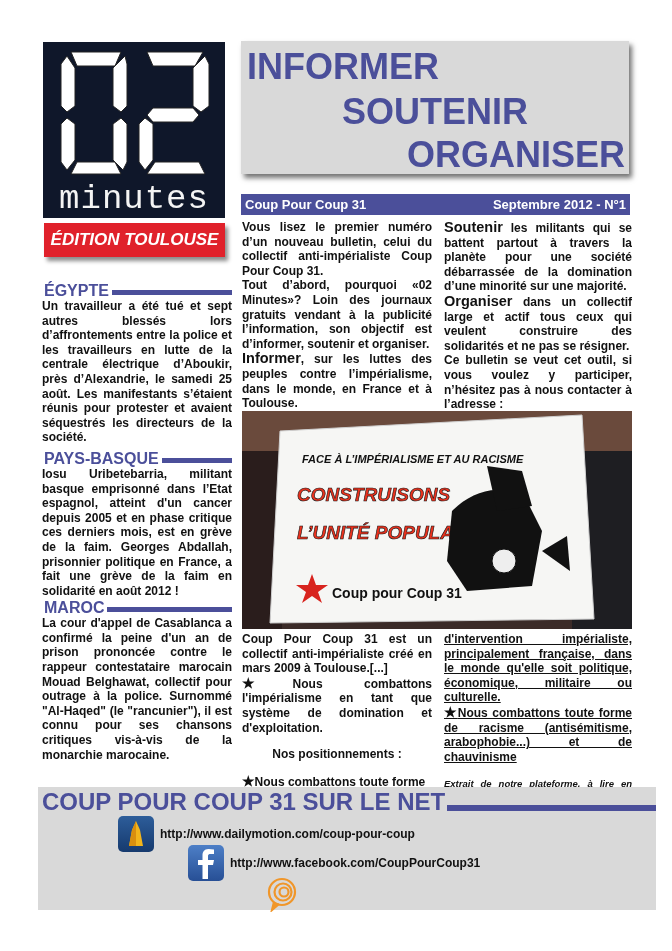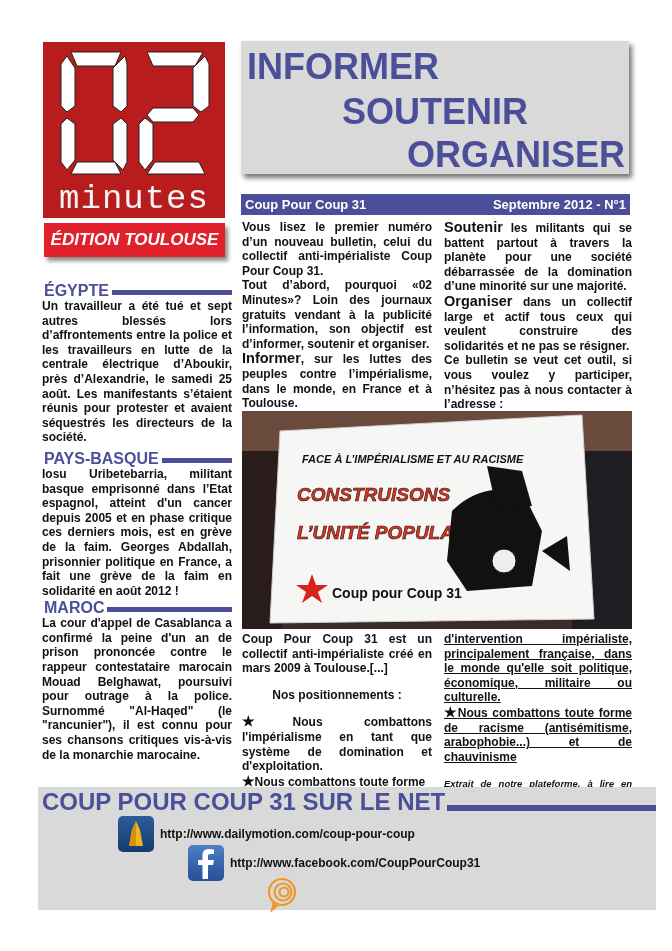--- a/index.html
+++ b/index.html
@@ -1,21 +1,21 @@
 <!DOCTYPE html>
 <html><head>
 <meta charset="utf-8">
 <style>
   html, body { margin: 0; padding: 0; background: #ffffff; }
   body { width: 672px; height: 951px; position: relative; overflow: hidden;
          font-family: "Liberation Sans", sans-serif; color: #111; }
   .abs { position: absolute; }
 
   
-  #logo { left: 43px; top: 42px; width: 182px; height: 176px; background: #b91c1c; }
+  #logo { left: 43px; top: 42px; width: 182px; height: 176px; background: #0f172a; }
   #logo svg { position: absolute; left: 0; top: 0; }
   #logo-minutes { position: absolute; left: 0; width: 182px; top: 138px; text-align: center;
         font-family: "Liberation Mono", monospace; font-size: 34px; color: #f4f4f4; letter-spacing: 1px; }
   #edition { left: 44px; top: 223px; width: 181px; height: 34px; background: #e0212b;
         color: #fff; font-weight: bold; font-style: italic; font-size: 17px; text-align: center; line-height: 34px;
         box-shadow: 3px 4px 4px rgba(0,0,0,0.45); }
 
   
   #headline { left: 241px; top: 41px; width: 388px; height: 133px; background: #d9d9d9;
         box-shadow: 3px 4px 5px rgba(0,0,0,0.55); }
@@ -116,21 +116,21 @@
       <span>PAYS-BASQUE</span>
       <span class="rule"></span>
     </div>
     <p class="txt">Iosu Uribetebarria, militant basque emprisonné dans l’Etat espagnol, atteint d'un cancer depuis 2005 et en phase critique ces derniers mois, est en grève de la faim. Georges Abdallah, prisonnier politique en France, a fait une grève de la faim en solidarité en août 2012 !</p>
   </div>
   <div class="sec">
     <div class="sec-head">
       <span>MAROC</span>
       <span class="rule"></span>
     </div>
-    <p class="txt">La cour d'appel de Casablanca a confirmé la peine d'un an de prison prononcée contre le rappeur contestataire marocain Mouad Belghawat, poursuivi pour outrage à la police. Surnommé "Al-Haqed" (le "rancunier"), il est connu pour ses chansons critiques vis-à-vis de la monarchie marocaine.</p>
+    <p class="txt">La cour d'appel de Casablanca a confirmé la peine d'un an de prison prononcée contre le rappeur contestataire marocain Mouad Belghawat, collectif pour outrage à la police. Surnommé "Al-Haqed" (le "rancunier"), il est connu pour ses chansons critiques vis-à-vis de la monarchie marocaine.</p>
   </div>
 </div>
 
 <div id="mid-col" class="abs">
   <p class="txt">Vous lisez le premier numéro d’un nouveau bulletin, celui du collectif anti-impérialiste Coup Pour Coup 31.</p>
   <p class="txt">Tout d’abord, pourquoi «02 Minutes»? Loin des journaux gratuits vendant à la publicité l’information, son objectif est d’informer, soutenir et organiser.</p>
   <p class="txt"><span class="big">Informer</span><span>, sur les luttes des peuples contre l’impérialisme, dans le monde, en France et à Toulouse.</span></p>
 </div>
 
 <div id="right-col" class="abs">
@@ -154,22 +154,22 @@
     <text x="90" y="187" font-family="Liberation Sans, sans-serif" font-weight="bold" font-size="14" fill="#111">Coup pour Coup 31</text>
     <path d="M210,100 C230,80 260,70 285,90 L300,120 L290,175 L225,180 L205,150 Z" fill="#111"></path>
     <path d="M245,55 L280,60 L290,95 L255,100 Z" fill="#111"></path>
     <circle cx="262" cy="150" r="12" fill="#eee" stroke="#111"></circle>
     <path d="M300,140 L325,125 L328,160 Z" fill="#111"></path>
   </svg>
 </div>
 
 <div id="bot-mid" class="abs">
   <p class="txt">Coup Pour Coup 31 est un collectif anti-impérialiste créé en mars 2009 à Toulouse.[...]</p>
+  <p class="txt"><span style="font-size:14px">★</span><span>Nous combattons l'impérialisme en tant que système de domination et d'exploitation.</span></p>
   <p class="txt center" style="margin:12px 0">Nos positionnements :</p>
-  <p class="txt"><span style="font-size:14px">★</span><span>Nous combattons l'impérialisme en tant que système de domination et d'exploitation.</span></p>
   <p class="txt"><span style="font-size:14px">★</span><span>Nous combattons toute forme</span></p>
 </div>
 
 <div id="bot-right" class="abs">
   <p class="txt">d'intervention impérialiste, principalement française, dans le monde qu'elle soit politique, économique, militaire ou culturelle.</p>
   <p class="txt"><span style="font-size:14px">★</span><span>Nous combattons toute forme de racisme (antisémitisme, arabophobie...) et de chauvinisme</span></p>
   <p class="txt italic-note" style="margin-top:14px">Extrait de notre plateforme, à lire en intégralité sur notre blog.</p>
 </div>
 
 <div id="net" class="abs">

